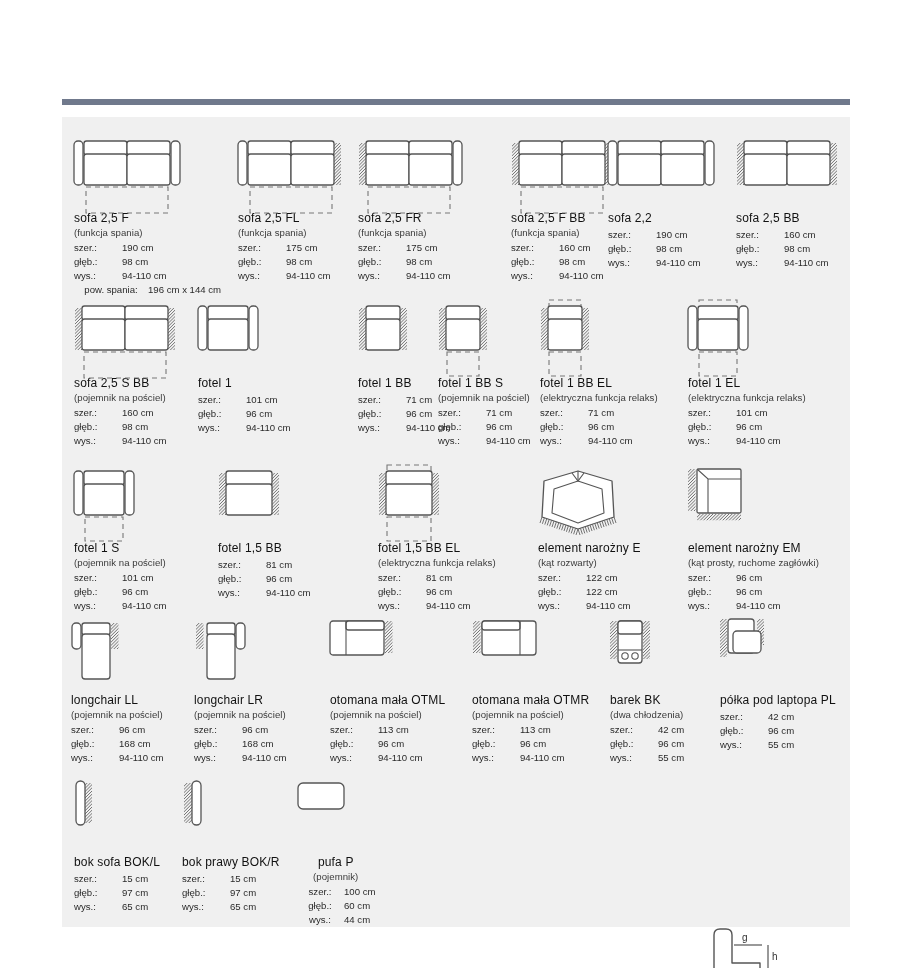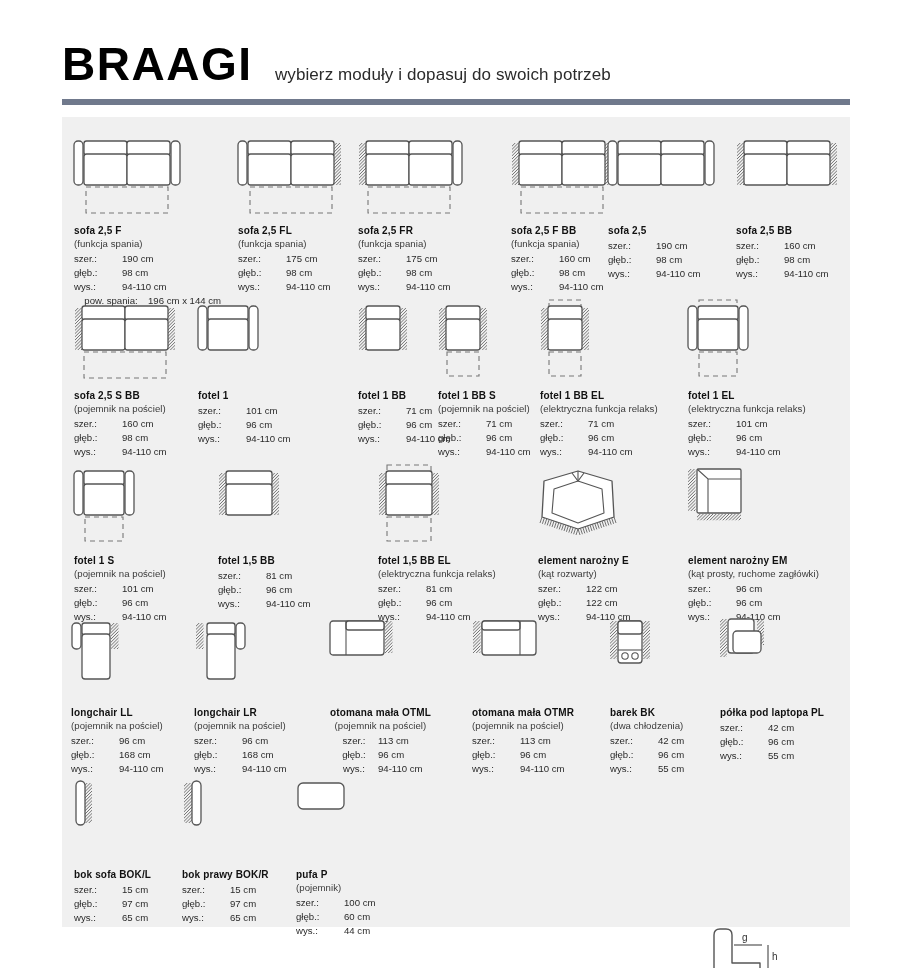--- a/index.html
+++ b/index.html
@@ -33,22 +33,22 @@
   }
 
   
   .rowband{position:absolute;left:0;width:788px;}
   .cell{position:absolute;top:0;}
 
   .art{position:relative;height:74px;}
   .art svg{position:absolute;left:0;top:0;overflow:visible;}
 
   .title{
-    font-size:10px;font-weight:bold;color:#111;
-    letter-spacing:.15px;white-space:nowrap;margin-top:16px;
+    font-size:12px;font-weight:normal;color:#111;
+    letter-spacing:.15px;white-space:nowrap;margin-top:2px;
   }
   .sub{
     font-size:9.6px;color:#3a3a3a;white-space:nowrap;margin-top:2px;
     letter-spacing:.05px;
   }
   .specs{margin-top:3px;}
   .spec{
     font-size:9.6px;color:#2a2a2a;white-space:nowrap;line-height:14px;
     display:flex;
   }
@@ -58,24 +58,20 @@
 
   
   .legend{position:absolute;left:642px;top:806px;width:200px;}
   .legend .art{height:56px;}
 </style>
 </head>
 <body>
 
 <div class="page">
 
-  <div class="header">
-    <span class="brand">BRAAGI</span>
-    <span class="tagline">wybierz moduły i dopasuj do swoich potrzeb</span>
-  </div>
   <div class="rule"></div>
 
   <div class="panel">
     <div id="grid">
         <div class="rowband" style="top: 18px;">
           <div class="cell" style="left: 12px;">
             <div class="art">
                <svg width="112" height="74" viewBox="0 0 112 74">
                 <rect x="12" y="52" width="82" height="26" fill="none" stroke="#777" stroke-width="1.1" stroke-dasharray="5,4"></rect>
                 <rect x="10" y="6" width="43" height="14" rx="2.5" ry="2.5" fill="#ffffff" stroke="#555" stroke-width="1.3"></rect>
@@ -330,21 +326,21 @@
             <div class="art">
                <svg width="112" height="74" viewBox="0 0 112 74">
                 <rect x="10" y="6" width="43" height="14" rx="2.5" ry="2.5" fill="#ffffff" stroke="#555" stroke-width="1.3"></rect>
                 <rect x="53" y="6" width="43" height="14" rx="2.5" ry="2.5" fill="#ffffff" stroke="#555" stroke-width="1.3"></rect>
                 <rect x="10" y="19" width="43" height="31" rx="2.5" ry="2.5" fill="#ffffff" stroke="#555" stroke-width="1.3"></rect>
                 <rect x="53" y="19" width="43" height="31" rx="2.5" ry="2.5" fill="#ffffff" stroke="#555" stroke-width="1.3"></rect>
                 <rect x="0" y="6" width="9" height="44" rx="4" ry="4" fill="#ffffff" stroke="#555" stroke-width="1.3"></rect>
                 <rect x="97" y="6" width="9" height="44" rx="4" ry="4" fill="#ffffff" stroke="#555" stroke-width="1.3"></rect>
               </svg>
              </div>
-            <div class="title">sofa 2,5</div>
+            <div class="title">sofa 2,2</div>
             <div class="specs">
               <div class="spec">
                  <span class="k">szer.:</span>
                  <span class="v">190 cm</span>
                </div>
               <div class="spec">
                  <span class="k">głęb.:</span>
                  <span class="v">98 cm</span>
                </div>
               <div class="spec">
@@ -1320,21 +1316,21 @@
               <div class="spec">
                  <span class="k">głęb.:</span>
                  <span class="v">168 cm</span>
                </div>
               <div class="spec">
                  <span class="k">wys.:</span>
                  <span class="v">94-110 cm</span>
                </div>
             </div>
           </div>
-          <div class="cell" style="left: 268px; text-align: center;">
+          <div class="cell" style="left: 268px;">
             <div class="art">
                <svg width="76" height="74" viewBox="0 0 76 74">
                 <clipPath id="clip-55-4-8-32">
       <rect x="55" y="4" width="7.5" height="32"></rect>
                 </clipPath>
                 <g>
                   <line x1="23" y1="36" x2="55" y2="4" stroke="#666" stroke-width="0.9" clip-path="url(#clip-55-4-8-32)"></line>
                   <line x1="26.2" y1="36" x2="58.2" y2="4" stroke="#666" stroke-width="0.9" clip-path="url(#clip-55-4-8-32)"></line>
                   <line x1="29.4" y1="36" x2="61.4" y2="4" stroke="#666" stroke-width="0.9" clip-path="url(#clip-55-4-8-32)"></line>
                   <line x1="32.599999999999994" y1="36" x2="64.6" y2="4" stroke="#666" stroke-width="0.9" clip-path="url(#clip-55-4-8-32)"></line>
@@ -1705,21 +1701,21 @@
               <div class="spec">
                  <span class="k">głęb.:</span>
                  <span class="v">97 cm</span>
                </div>
               <div class="spec">
                  <span class="k">wys.:</span>
                  <span class="v">65 cm</span>
                </div>
             </div>
           </div>
-          <div class="cell" style="left: 234px;">
+          <div class="cell" style="left: 234px; text-align: center;">
             <div class="art">
                <svg width="56" height="74" viewBox="0 0 56 74">
                 <rect x="2" y="4" width="46" height="26" rx="5" ry="5" fill="#ffffff" stroke="#555" stroke-width="1.3"></rect>
               </svg>
              </div>
             <div class="title">pufa P</div>
             <div class="sub">(pojemnik)</div>
             <div class="specs">
               <div class="spec">
                  <span class="k">szer.:</span>

